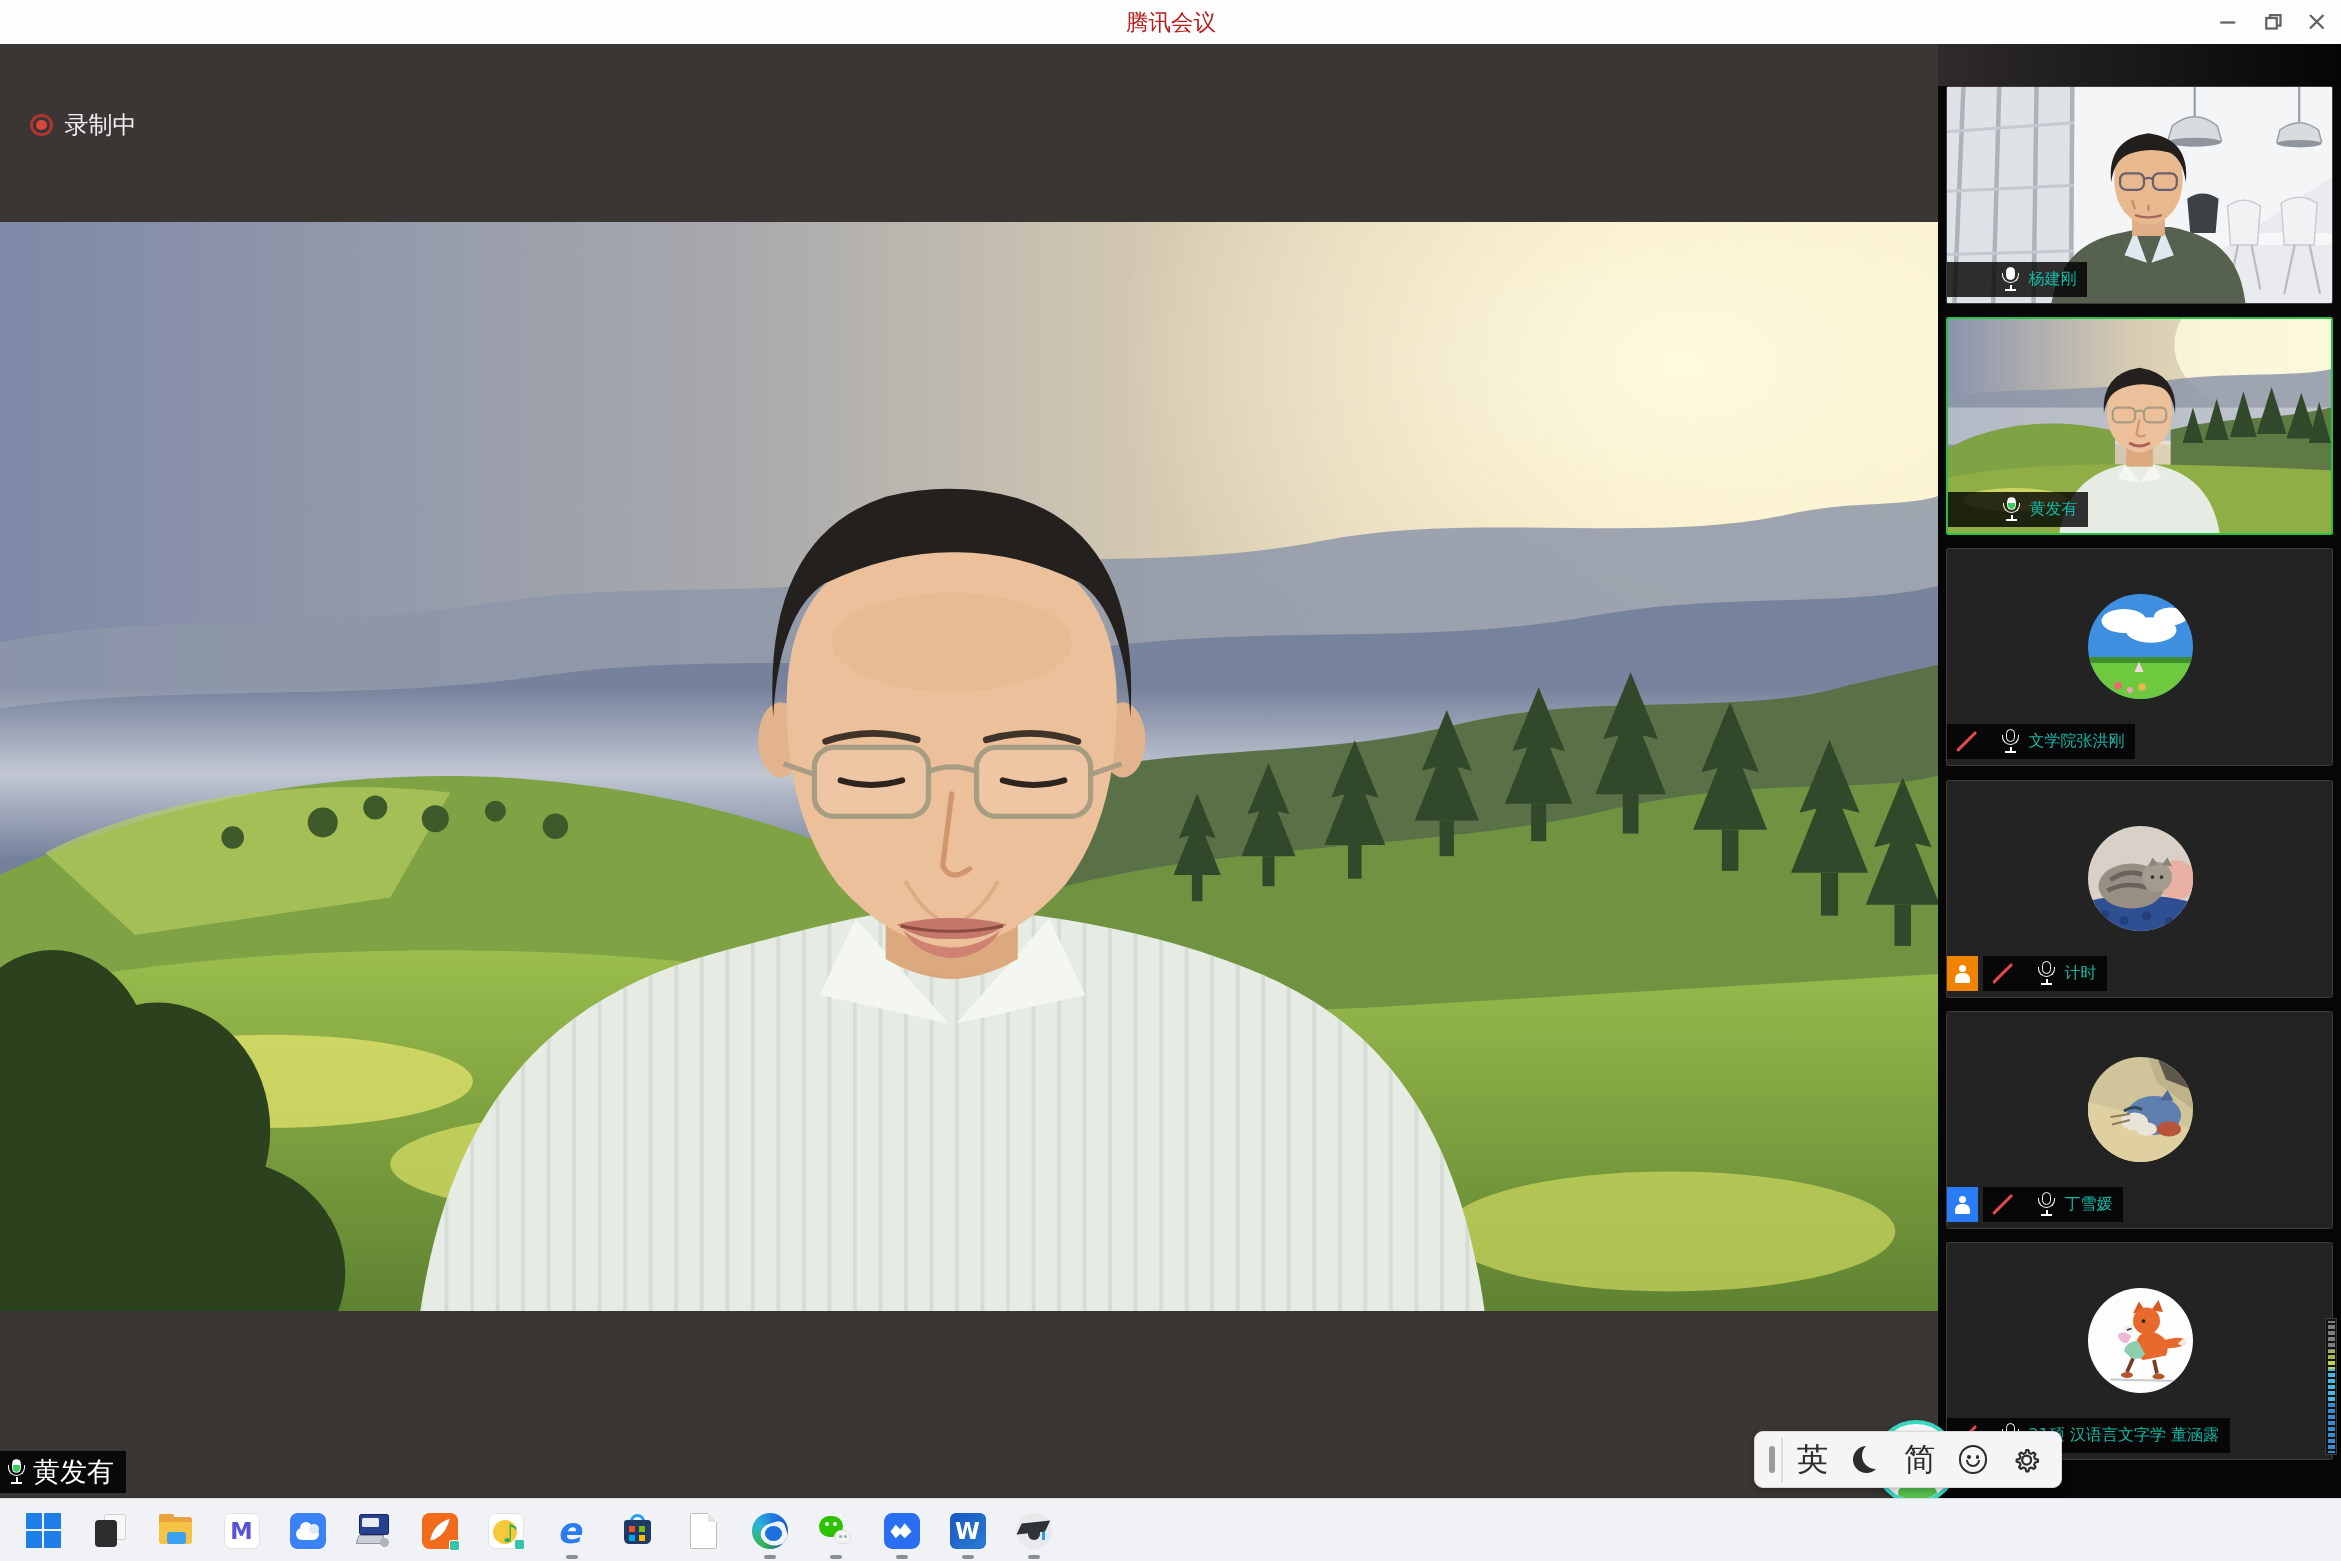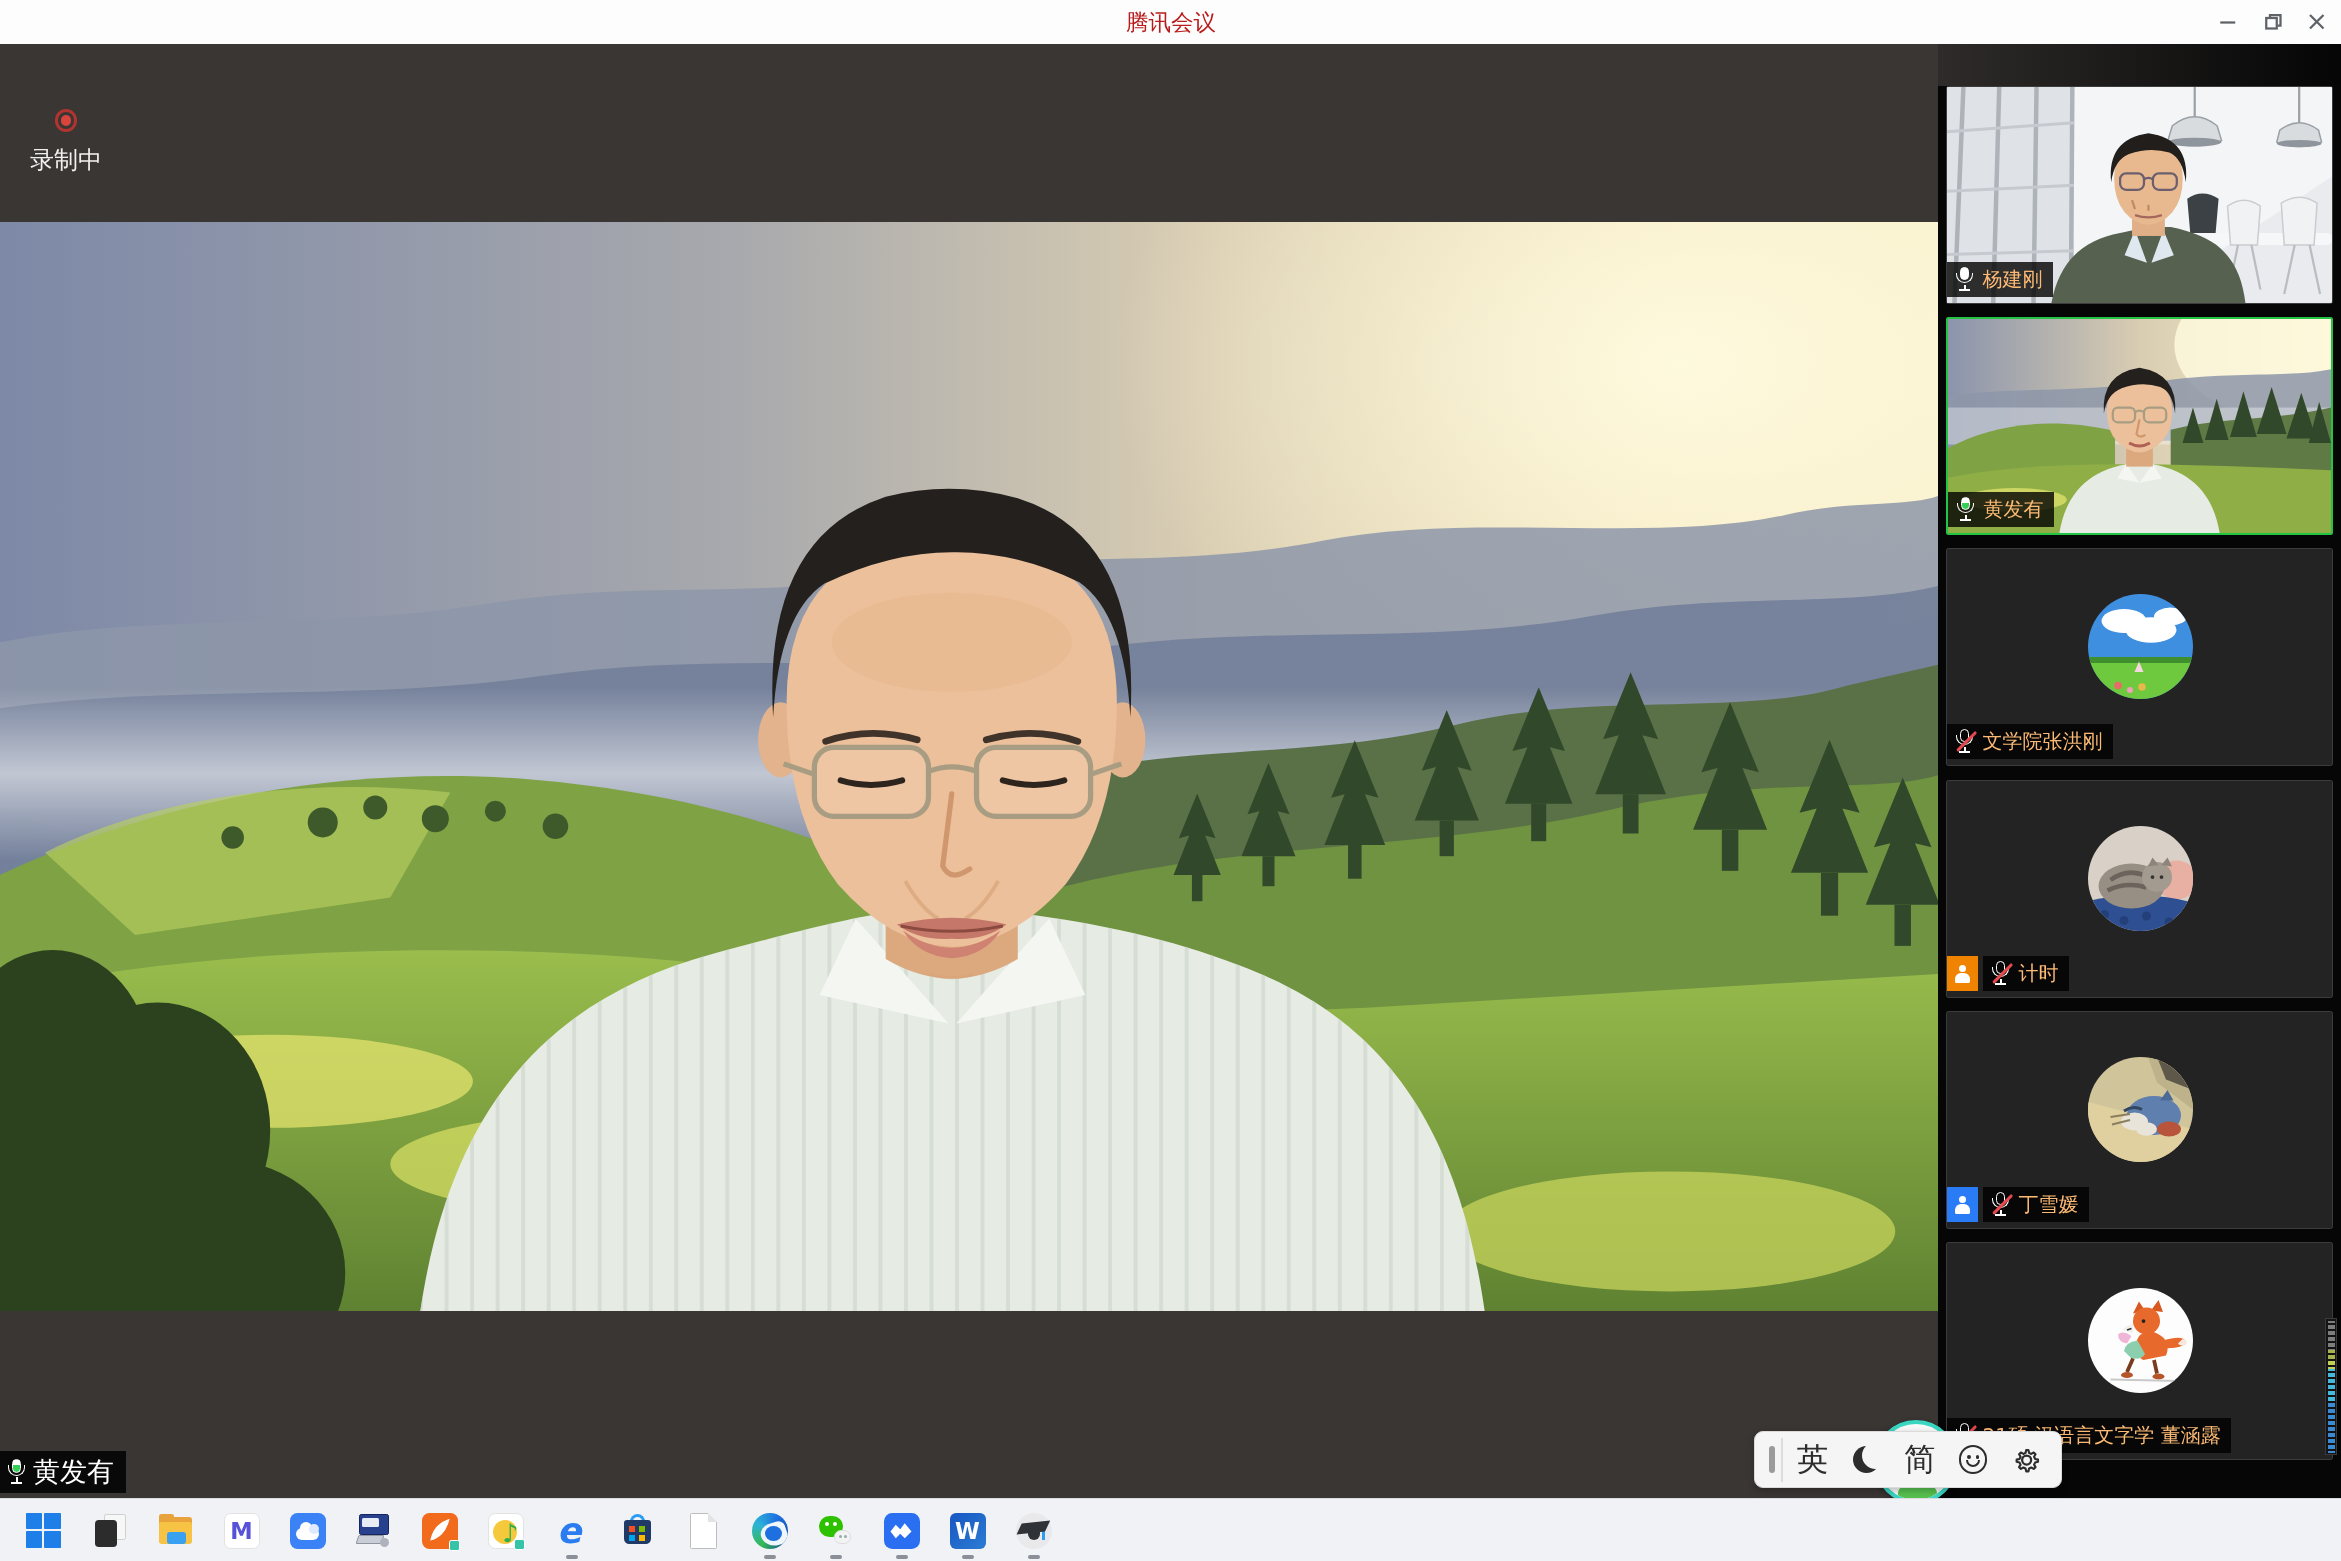--- a/index.html
+++ b/index.html
@@ -13,21 +13,21 @@
     font-size:22.5px; color:#b91c1c; }
   .winctl { top:6.8px; width:30px; height:30px; display:flex; align-items:center; justify-content:center; cursor:default; }
   .winctl svg { display:block; }
 
   
   #stage { left:0; top:44px; width:1938px; height:1455px; background:#3a3634; z-index:1; }
   #video { left:0; top:178px; width:1938px; height:1089px; overflow:hidden; }
   #video svg { display:block; width:100%; height:100%; }
 
   
-  #recording { left:30px; top:65px; display:flex; align-items:center; gap:12px; z-index:5;flex-direction:column; }
+  #recording { left:30px; top:65px; display:flex; align-items:center; gap:12px; z-index:5; }
   #rec-dot { width:22.5px; height:22.5px; border-radius:50%; border:3px solid #b03430;
     display:flex; align-items:center; justify-content:center; }
   #rec-dot i { width:10.5px; height:10.5px; border-radius:50%; background:#d8453c; display:block; }
   #rec-label { font-size:24px; color:#f0efee; }
 
   
   #speakbar { left:379px; top:165px; width:371px; height:51px; background:rgba(44,47,55,.93);
     border-radius:7.5px; display:flex; align-items:center; padding:0 12px; gap:10.5px;
     box-shadow:0 3px 10.5px rgba(0,0,0,.35); z-index:6; }
   .vdiv { width:1.5px; height:30px; background:#52565f; }
@@ -50,21 +50,21 @@
   .tile .avatar { position:absolute; left:141px; top:45px; width:105px; height:105px;
     border-radius:50%; overflow:hidden; }
   .tile .avatar svg { display:block; width:100%; height:100%; }
   .namebar { position:absolute; left:0; bottom:6px; display:flex; align-items:stretch; }
   .badge { width:31.5px; height:35px; display:flex; align-items:center; justify-content:center; }
   .badge.orange { background:#f08300; }
   .badge.blue { background:#2a7bf6; }
   .nbox { background:rgba(0,0,0,.80); height:35px; display:flex; align-items:center;
     gap:7.5px; padding:0 10.5px 0 7.5px; margin-left:4.5px; }
   .namebar.nobadge .nbox { margin-left:0; }
-  .nbox span { color:#fdba74; font-size:20px; white-space:nowrap; }
+  .nbox span { color:#14b8a6; font-size:16px; white-space:nowrap;margin-left:46px; }
 
   
   #levelbar { left:2325px; top:1318px; width:12px; height:137px; background:#141414;
     border:0.8px solid #3a3a3a; z-index:4; overflow:hidden; }
   #levelbar .fill { position:absolute; inset:1.5px;
     background:linear-gradient(180deg,#7d7d7d 0 22%,#a9b44c 22% 30%,#c3cf52 30% 36%,#46b8dc 36% 62%,#3a8ad4 62% 100%); }
   #levelbar .mask { position:absolute; inset:0;
     background:repeating-linear-gradient(180deg,transparent 0 3.8px,#141414 3.8px 6px); }
 
   

